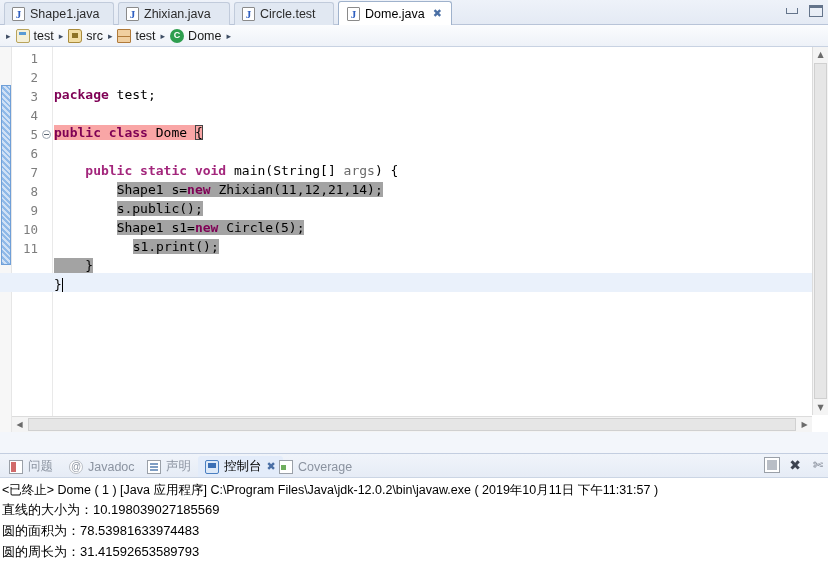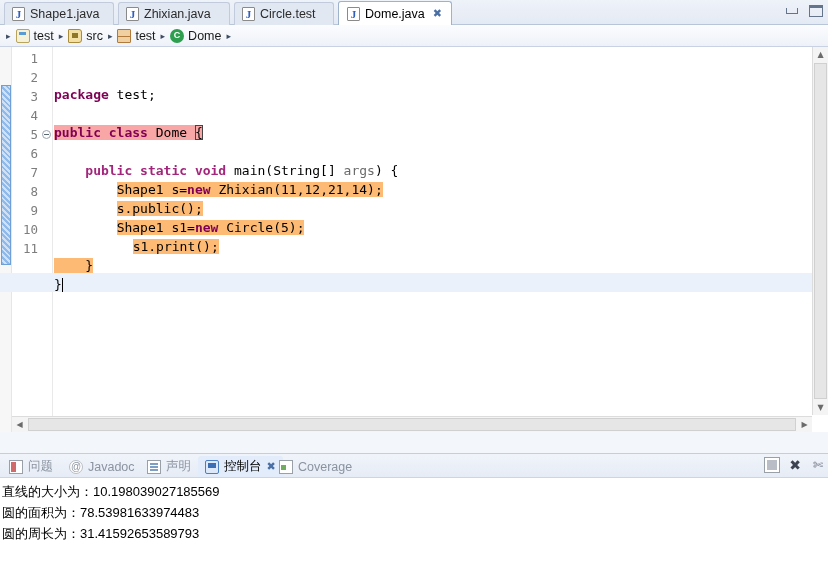--- a/index.html
+++ b/index.html
@@ -128,21 +128,21 @@
   }
   .code {
     position: absolute; left: 54px; top: 0; right: 0; height: 385px;
     font-family: "DejaVu Sans Mono", monospace;
     font-size: 13px;
     white-space: pre;
     margin-top: 36px;
   }
   .cline { position: absolute; left: 0; height: 19px; line-height: 19px; white-space: pre; }
   .hl-pink { background: #f9a6a6; }
-  .hl-green { background: #fdba74; }
+  .hl-green { background: #a3a3a3; }
   .hl-line { position: absolute; left: -54px; right: 0; height: 19px; background: #eaf1fb; }
   .kw { color: #7f0055; font-weight: bold; }
   .kw2 { color: #a3267c; font-weight: bold; }
   .plain { color: #000; }
   .param { color: #6a6a6a; }
   .bracket-box { outline: 1px solid #444; outline-offset: -1px; }
   .caret {
     display: inline-block; width: 1px; height: 14px;
     background: #000; vertical-align: -3px;
   }
@@ -379,19 +379,20 @@
       </div>
 
       <div class="btools">
         <div class="btool bt-clear"></div>
         <div class="btool bt-x">✖</div>
         <div class="btool bt-pin">✄</div>
       </div>
     </div>
 
     <div class="console">
+      <div class="cheader">&lt;已终止&gt; Dome ( 1 )  [Java 应用程序] C:\Program Files\Java\jdk-12.0.2\bin\javaw.exe ( 2019年10月11日 下午11:31:57 )</div>
       <div class="cout">直线的大小为：10.198039027185569</div>
       <div class="cout">圆的面积为：78.53981633974483</div>
       <div class="cout">圆的周长为：31.41592653589793</div>
     </div>
   </div>
 
 </div>
 
 </body></html>

